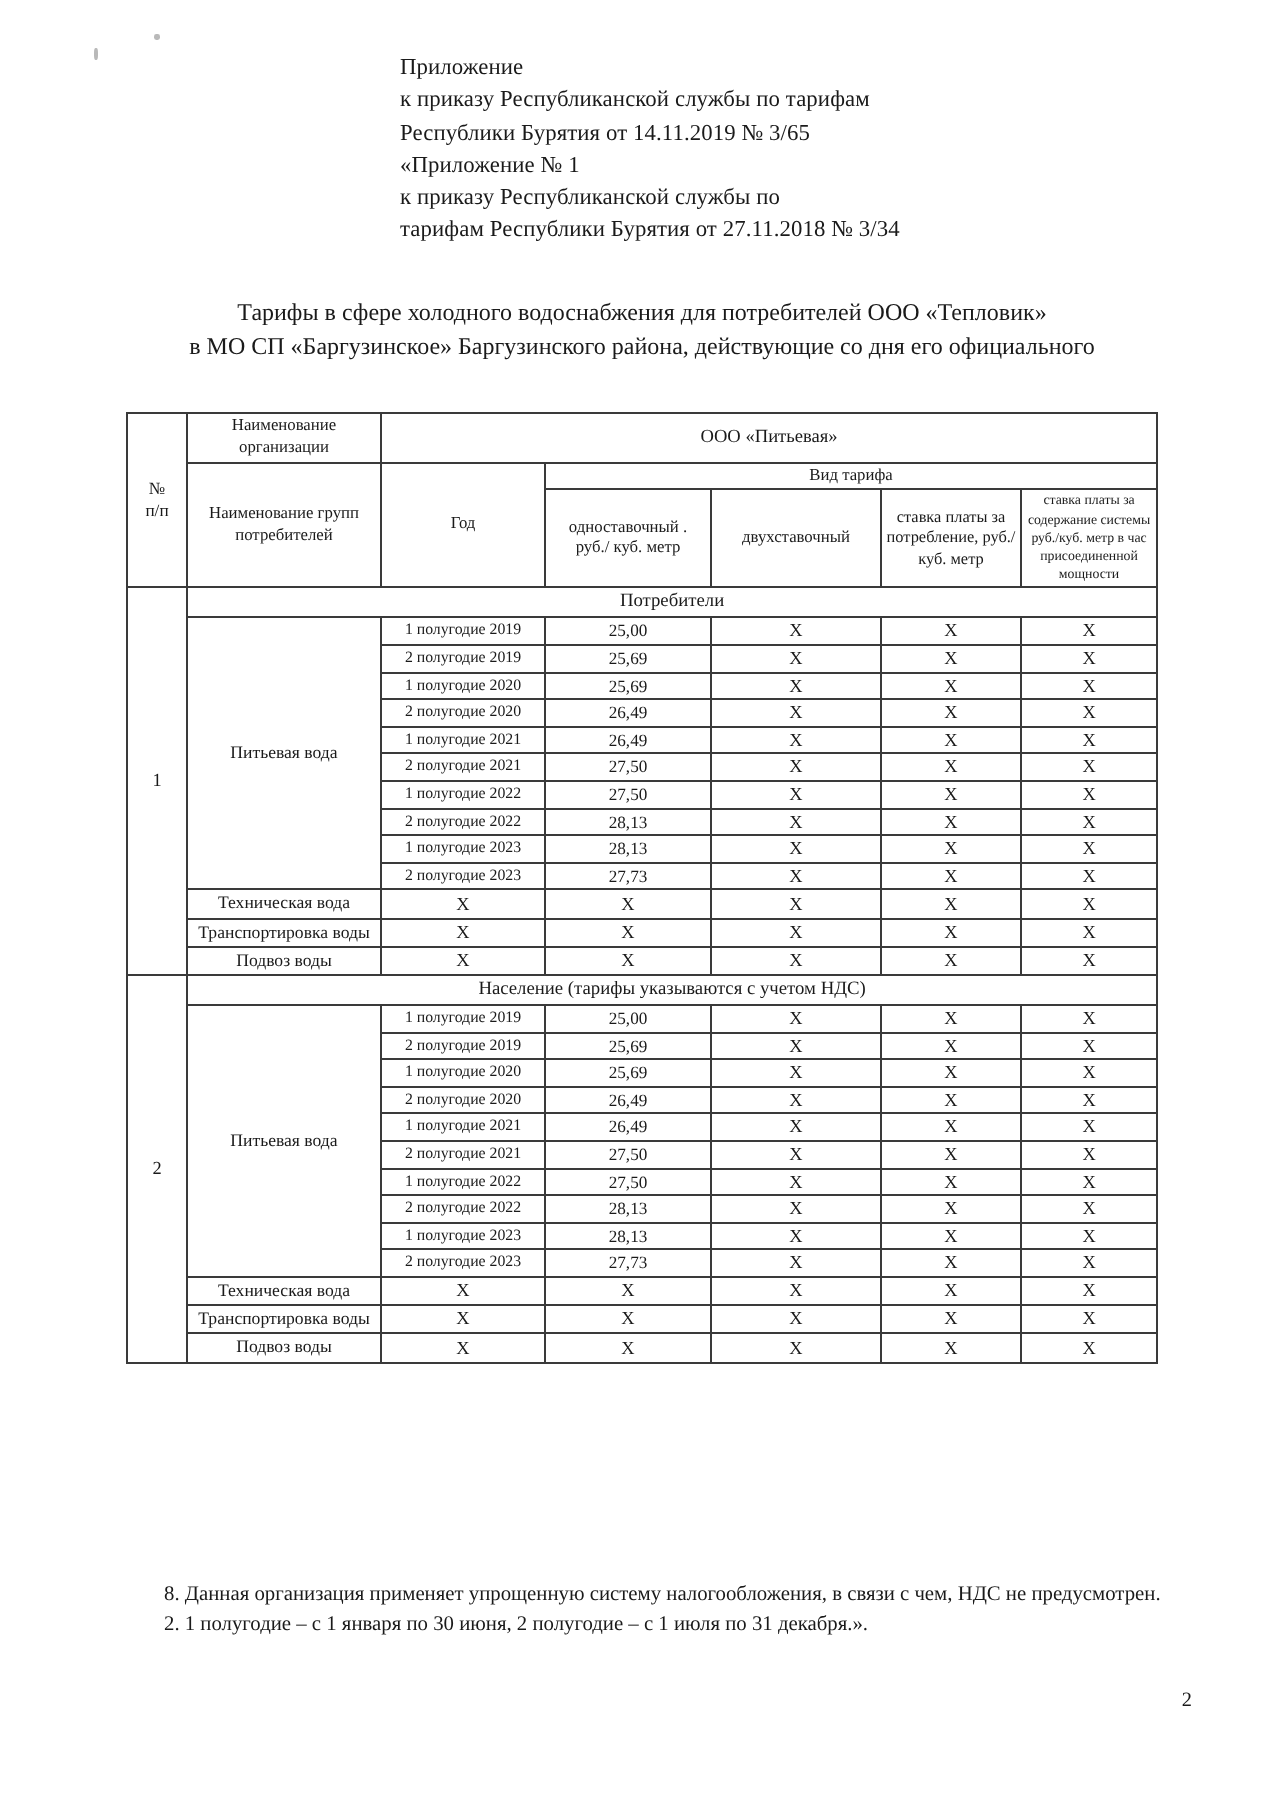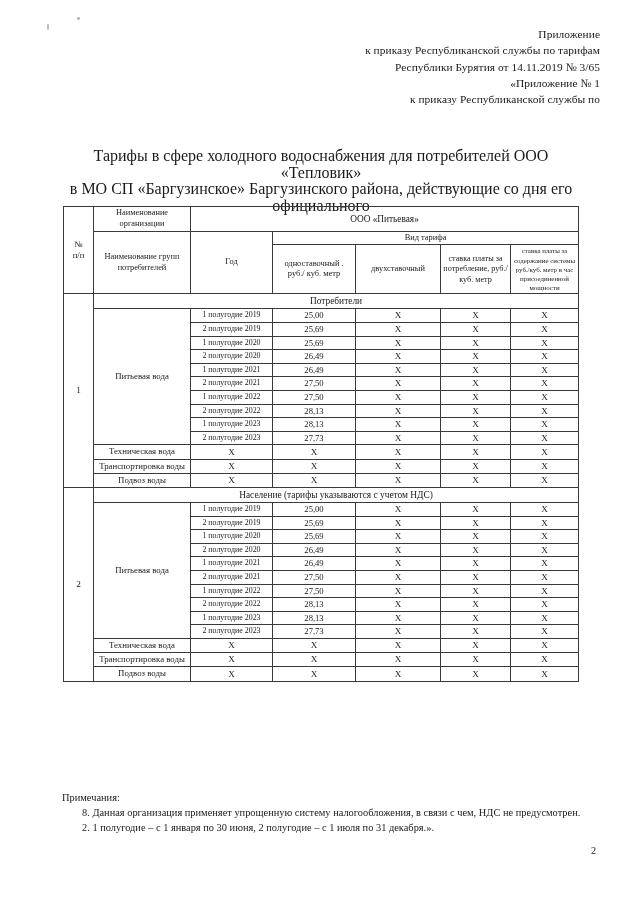--- a/index.html
+++ b/index.html
@@ -31,35 +31,34 @@
   }
   .speck-a { left: 47px; top: 24px; width: 2px; height: 6px; }
   .speck-b { left: 77px; top: 17px; width: 3px; height: 3px; }
 
   
   .doc-header {
     position: absolute;
     left: 200px;
     top: 26px;
     width: 400px;
-    text-align: right;
     font-size: 11.4px;
     line-height: 16.3px;
     white-space: nowrap;
   }
   .doc-header div { letter-spacing: 0.05px; }
 
   
   .doc-title {
     position: absolute;
     left: 62px;
     top: 148px;
     width: 518px;
     text-align: center;
-    font-size: 16px;
+    font-size: 12px;
     line-height: 16.6px;
   }
 
   
   table.tariff {
     position: absolute;
     left: 63px;
     top: 206px;
     width: 515px;
     border-collapse: collapse;
@@ -145,20 +144,21 @@
 
   <div class="speck speck-a"></div>
   <div class="speck speck-b"></div>
 
   <div class="doc-header">
     <div>Приложение</div>
     <div>к приказу Республиканской службы по тарифам</div>
     <div>Республики Бурятия от 14.11.2019 № 3/65</div>
     <div>«Приложение № 1</div>
     <div>к приказу Республиканской службы по</div>
+    <div>тарифам Республики Бурятия от 27.11.2018 № 3/34</div>
   </div>
 
   <div class="doc-title">
     <div>Тарифы в сфере холодного водоснабжения для потребителей ООО «Тепловик»</div>
     <div>в МО СП «Баргузинское» Баргузинского района, действующие со дня его официального</div>
   </div>
 
   <table class="tariff">
     <colgroup>
       <col style="width:30px">
@@ -384,19 +384,18 @@
           <td class="xmark">X</td>
           <td class="xmark">X</td>
           <td class="xmark">X</td>
           <td class="xmark">X</td>
           <td class="xmark">X</td>
         </tr>
       </tbody>
   </table>
 
   <div class="notes">
-    <p class="n-head">Примечания:</p>
     <p class="n-item indent">8. Данная организация применяет упрощенную систему налогообложения, в связи с чем, НДС не предусмотрен.</p>
     <p class="n-item indent">2. 1 полугодие – с 1 января по 30 июня, 2 полугодие – с 1 июля по 31 декабря.».</p>
   </div>
 
   <div class="page-number">2</div>
 </div>
 
 </body></html>

